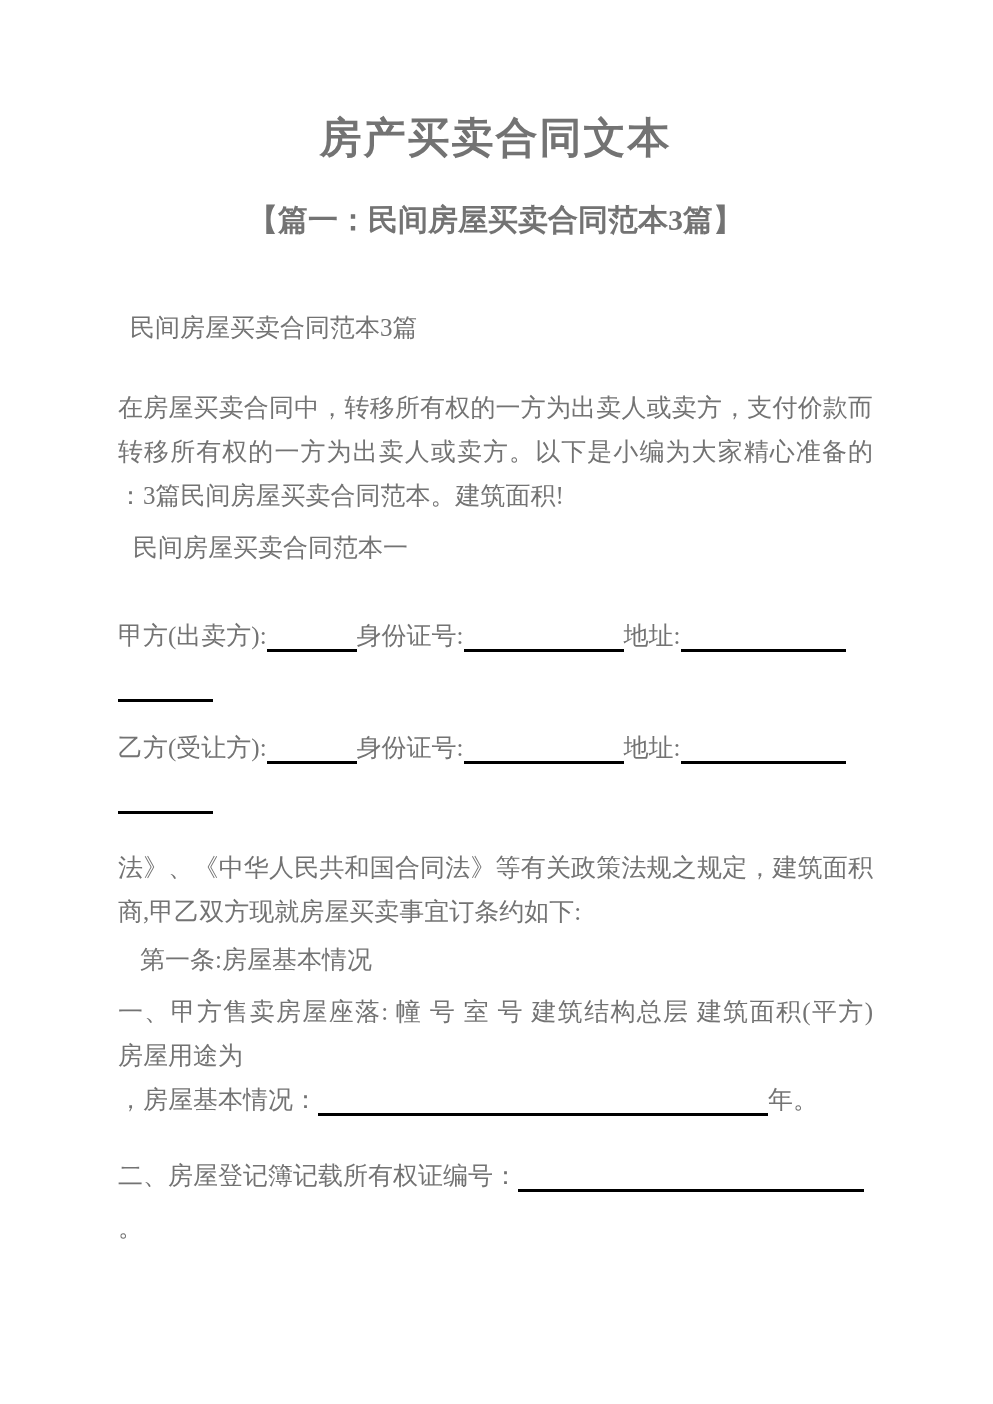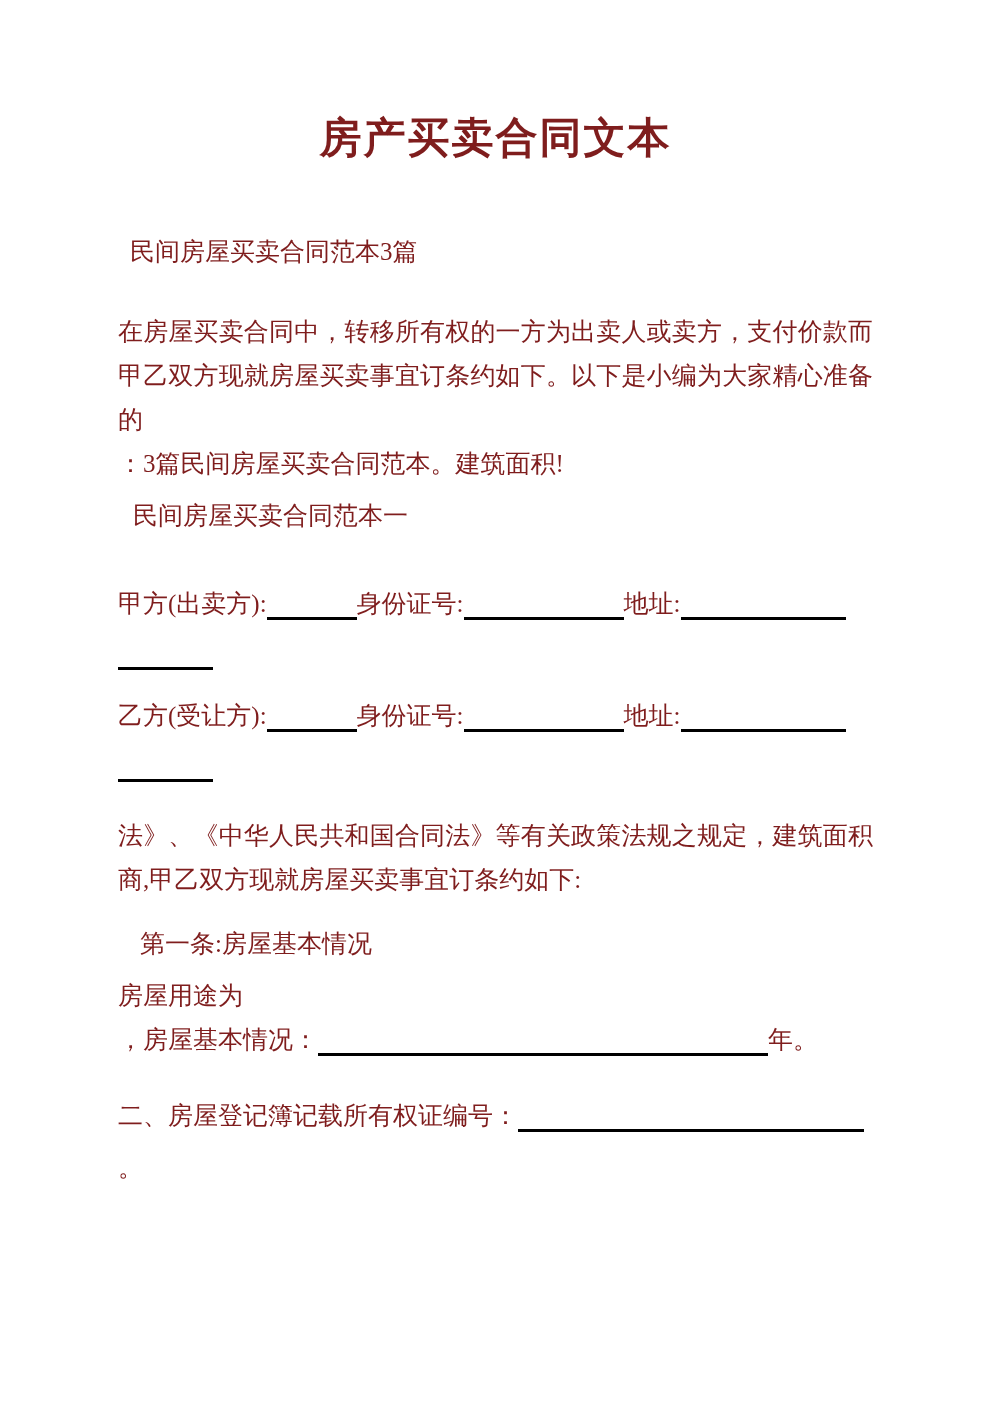--- a/index.html
+++ b/index.html
@@ -5,21 +5,21 @@
   * { margin: 0; padding: 0; box-sizing: border-box; }
   html, body { background: #ffffff; }
   body { font-family: "Liberation Serif", "DejaVu Serif", serif; }
 
   .page {
     position: relative;
     width: 993px;
     height: 1404px;
     margin: 0 auto;
     background: #ffffff;
-    color: #7f1d1d;
+    color: #737373;
     overflow: hidden;
   }
   .content {
     padding-left: 118px;
     padding-right: 120px;
   }
 
   .doc-title {
     margin-top: 112px;
     font-size: 42px;
@@ -42,21 +42,21 @@
     line-height: 36px;
     padding-left: 12px;
   }
   .h-sample {
     margin-top: 12px;
     font-size: 25px;
     line-height: 36px;
     padding-left: 15px;
   }
   .h-article {
-    margin-top: 24px;
+    margin-top: 8px;
     font-size: 25px;
     line-height: 36px;
     padding-left: 22px;
   }
 
   .para { font-size: 25px; }
   .para .line { line-height: 44px; }
   .line-fill { text-align: justify; text-align-last: justify; }
 
   .intro { margin-top: 40px; }
@@ -109,26 +109,27 @@
   .bw346 { width: 346px; }
 </style>
 </head>
 <body>
 
 <div class="page">
   <div class="content">
 
     <div class="doc-title">房产买卖合同文本</div>
 
+    <div class="doc-subtitle">【篇一：民间房屋买卖合同范本3篇】</div>
 
     <div class="h-list">民间房屋买卖合同范本3篇</div>
 
     <div class="para intro">
       <div class="line line-fill">在房屋买卖合同中，转移所有权的一方为出卖人或卖方，支付价款而</div>
-      <div class="line line-fill">甲乙双方现就房屋买卖事宜订条约如下。以下是小编为大家精心准备的</div>
+      <div class="line line-fill">转移所有权的一方为出卖人或卖方。以下是小编为大家精心准备的</div>
       <div class="line">：3篇民间房屋买卖合同范本。建筑面积!</div>
     </div>
 
     <div class="h-sample">民间房屋买卖合同范本一</div>
 
     <div class="party-line party-a">
       <span>甲方(出卖方):</span><span class="blank bw90"></span><span>身份证号:</span><span class="blank bw160"></span><span>地址:</span><span class="blank bw165"></span>
     </div>
     <div class="cont-line">
       <span class="blank bw95"></span>
@@ -142,20 +143,21 @@
     </div>
 
     <div class="para legal">
       <div class="line line-fill">法》、《中华人民共和国合同法》等有关政策法规之规定，建筑面积</div>
       <div class="line">商,甲乙双方现就房屋买卖事宜订条约如下:</div>
     </div>
 
     <div class="h-article">第一条:房屋基本情况</div>
 
     <div class="para clause1">
+      <div class="line line-fill">一、甲方售卖房屋座落: 幢 号 室 号 建筑结构总层 建筑面积(平方)</div>
       <div class="line">房屋用途为</div>
     </div>
 
     <div class="year-line">
       <span>，房屋基本情况：</span><span class="blank bw450"></span><span>年。</span>
     </div>
 
     <div class="clause2-line">
       <span>二、房屋登记簿记载所有权证编号：</span><span class="blank bw346"></span>
     </div>

